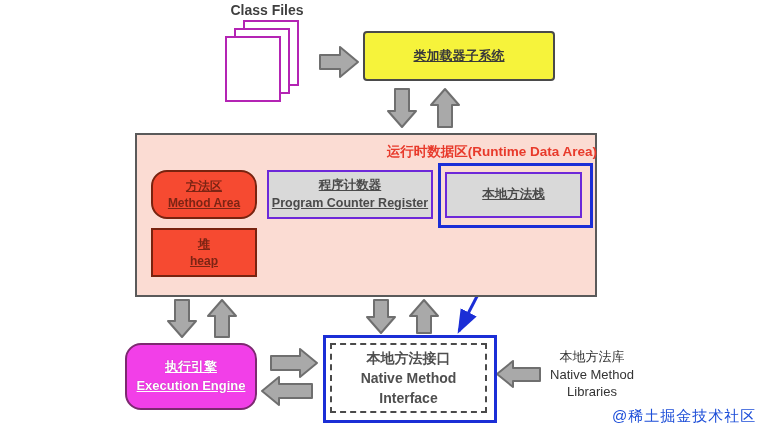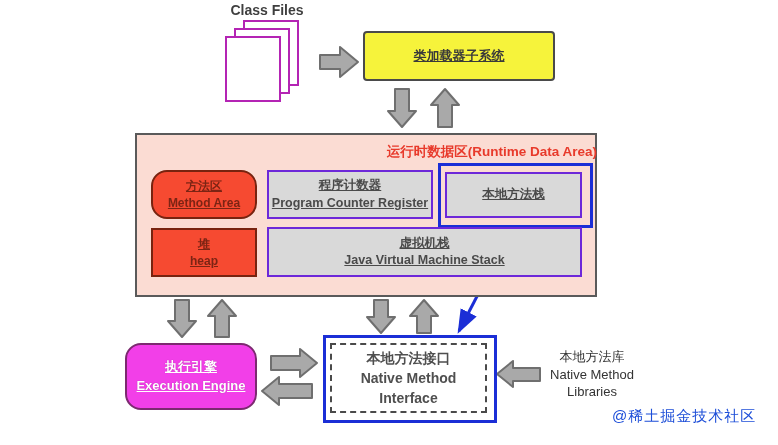--- a/index.html
+++ b/index.html
@@ -95,24 +95,20 @@
   <div class="abs nms-highlight"></div>
   <div class="abs ctr b graybox nms">
     <span>本地方法栈</span>
   </div>
 
   <div class="abs ctr b redbox heap">
     <span>堆</span>
     <span>heap</span>
   </div>
 
-  <div class="abs ctr b graybox jvm-stack">
-    <span>虚拟机栈</span>
-    <span>Java Virtual Machine Stack</span>
-  </div>
 
   <div class="abs ctr b exec">
     <span>执行引擎</span>
     <span>Execution Engine</span>
   </div>
 
   <div class="abs nmi-outer">
     <div class="nmi-inner">
       <span>本地方法接口</span>
       <span>Native Method Interface</span>

